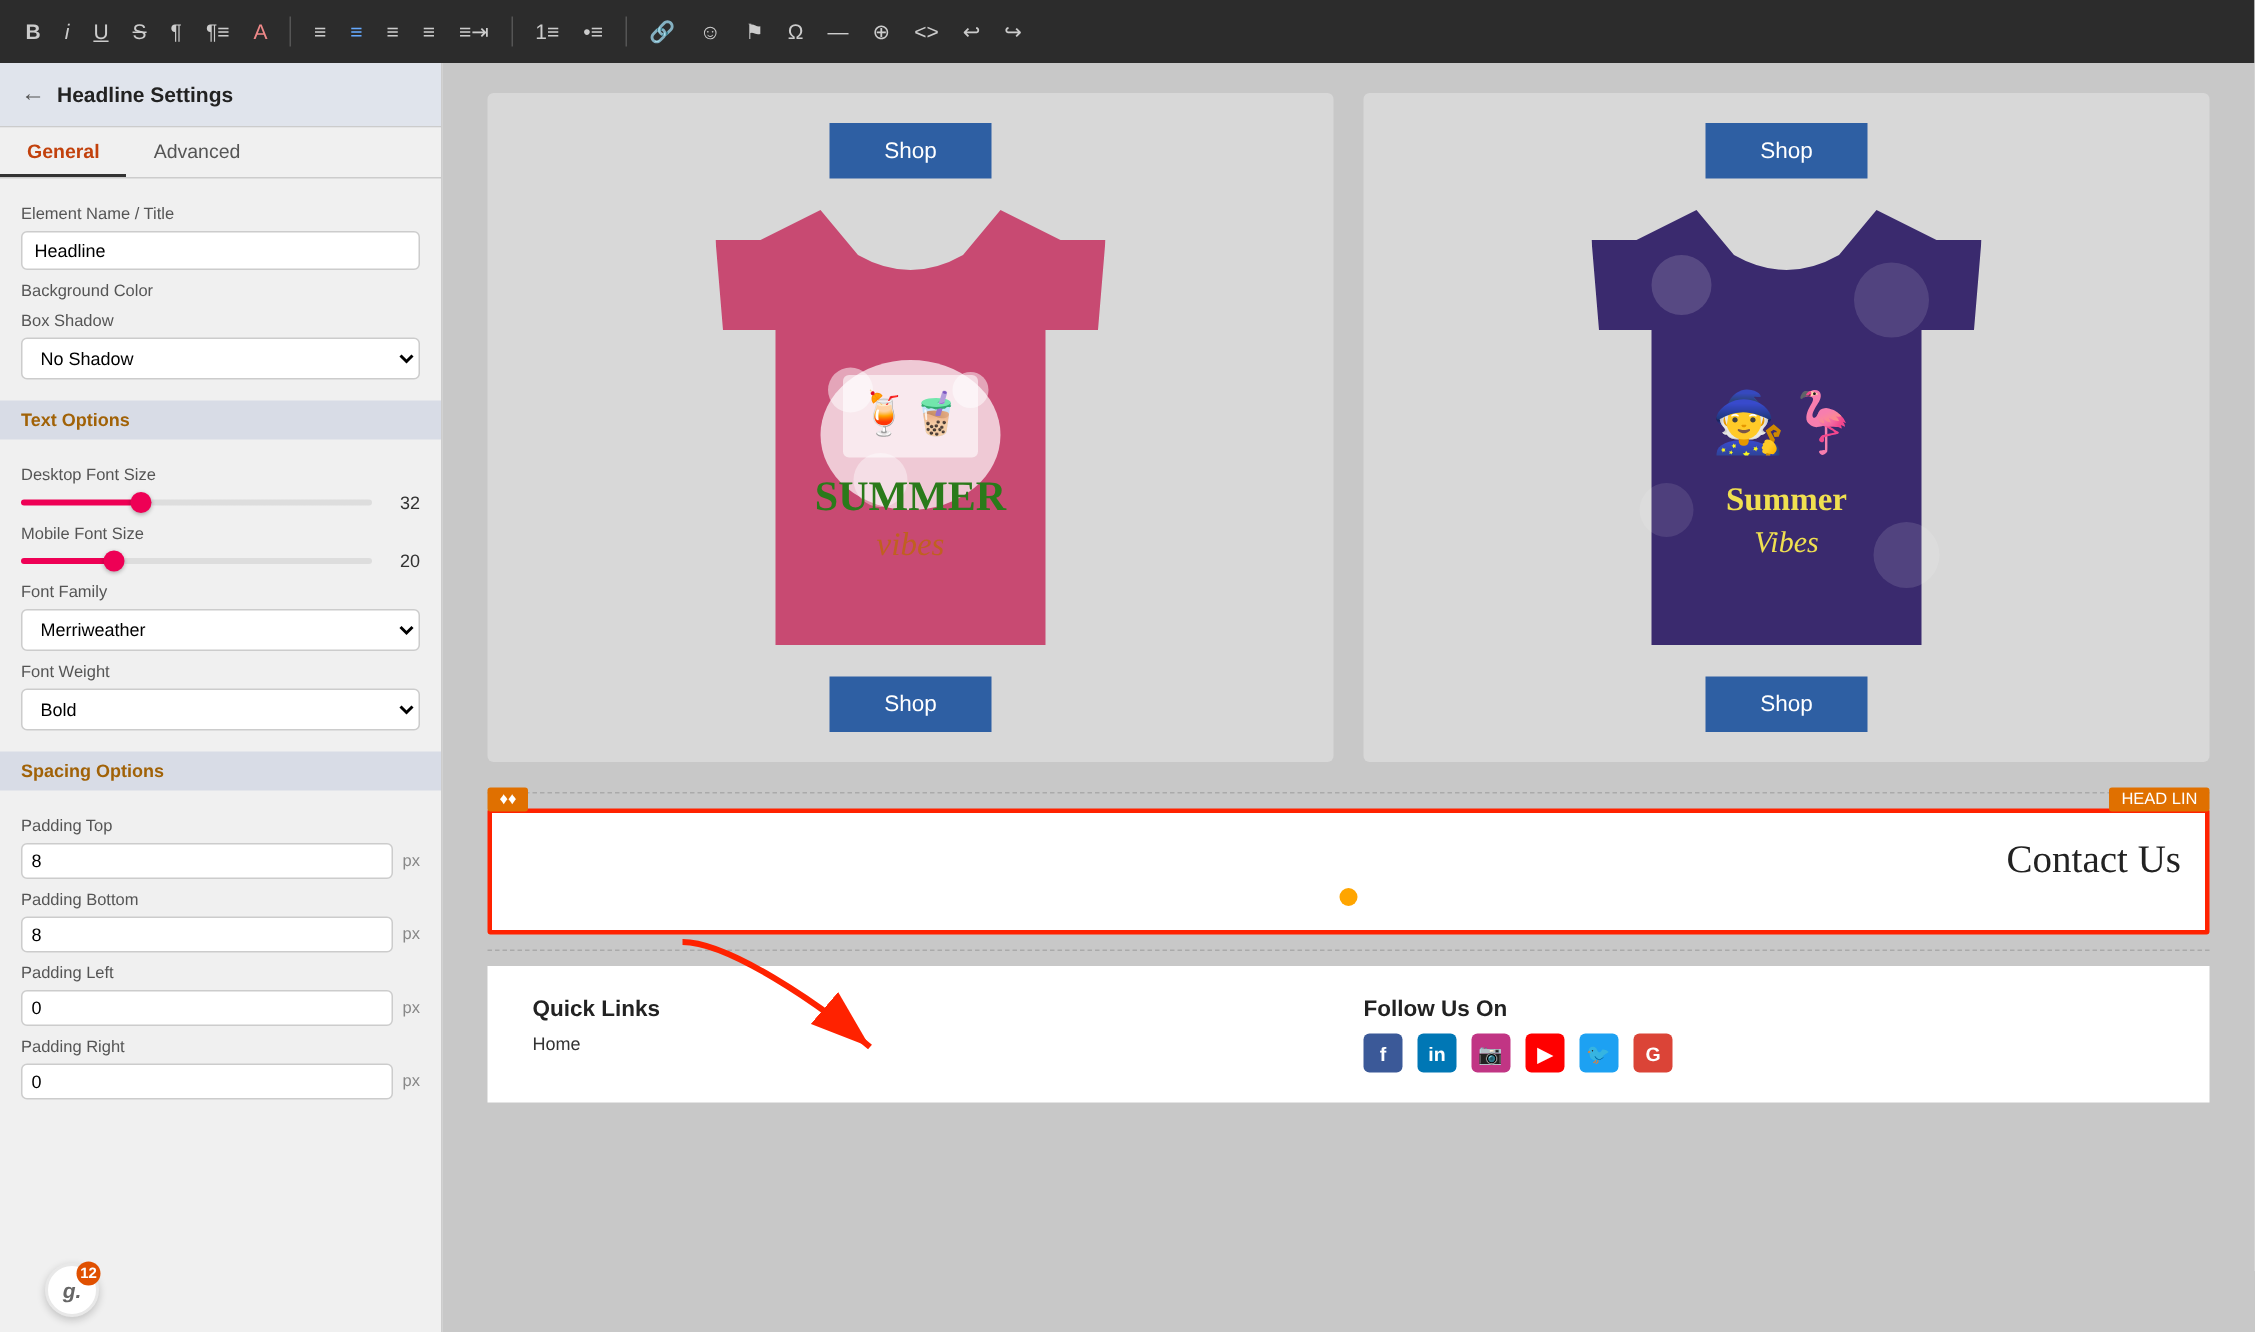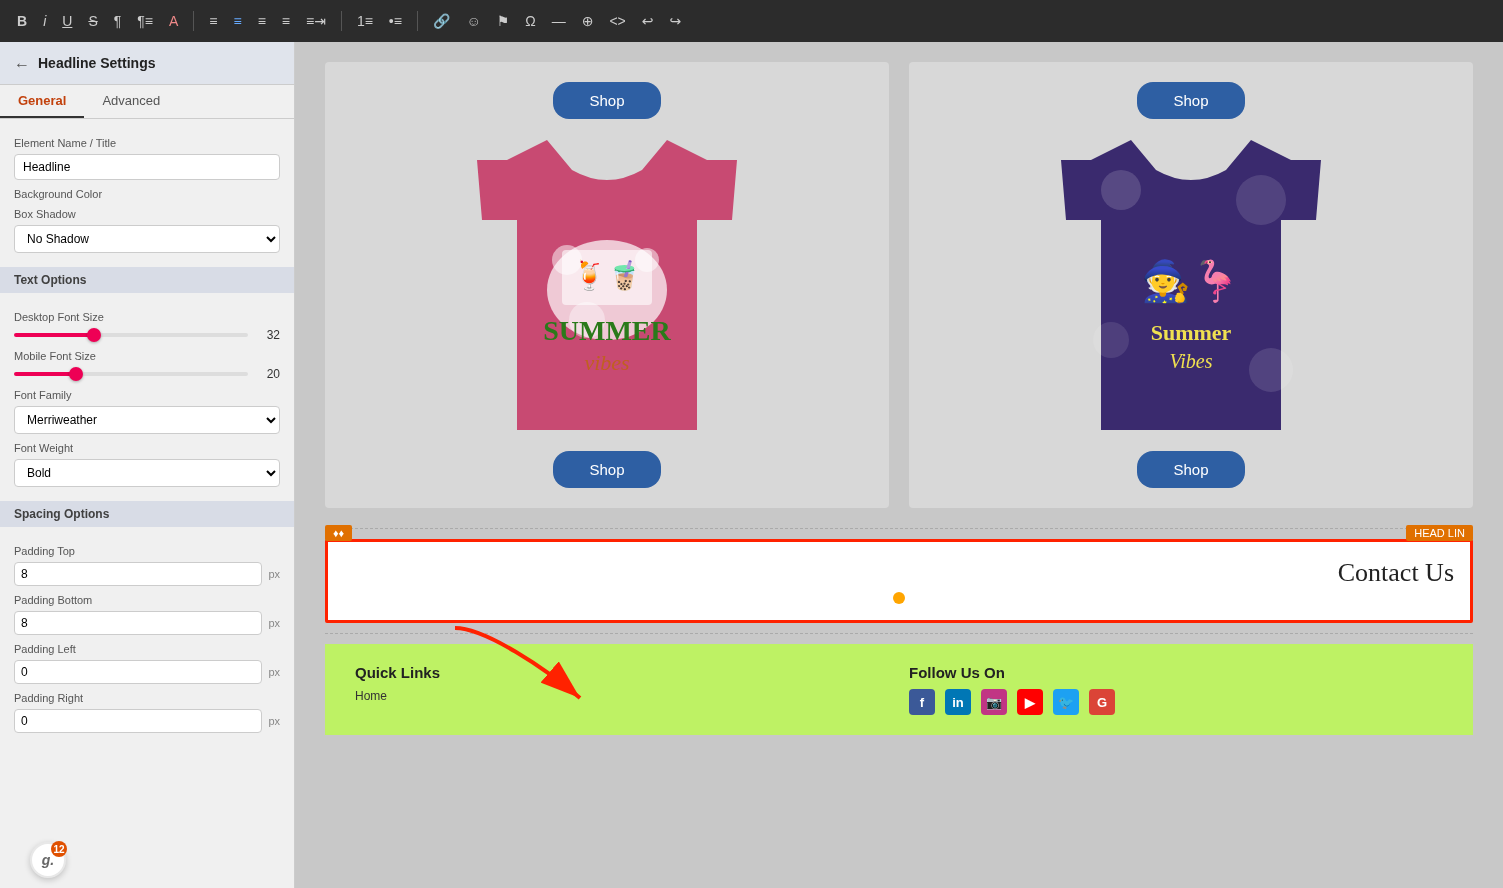--- a/index.html
+++ b/index.html
@@ -129,21 +129,21 @@
       font-size: 12px;
       background: white;
       appearance: auto;
     }
 
     .section-divider {
       background: #d8dce6;
       padding: 6px 14px;
       font-size: 12px;
       font-weight: 600;
-      color: #404040;
+      color: #a16207;
       margin-top: 4px;
     }
 
     
     .slider-row {
       display: flex;
       align-items: center;
       gap: 8px;
       margin-bottom: 2px;
     }
@@ -204,21 +204,21 @@
       padding: 20px 10px;
       gap: 16px;
       position: relative;
     }
 
     .shop-btn {
       background: #2e5fa3;
       color: white;
       border: none;
       padding: 10px 36px;
-      border-radius: 16px;
+      border-radius: 0;
       font-size: 15px;
       cursor: pointer;
       font-weight: 500;
     }
 
     
     .contact-section {
       background: white;
       border: 3px solid #ff2200;
       border-radius: 2px;
@@ -236,21 +236,21 @@
     .contact-orange-dot {
       width: 12px;
       height: 12px;
       background: orange;
       border-radius: 50%;
       margin: 4px auto 0;
     }
 
     
     .footer-area {
-      background: #bef264;
+      background: #ffffff;
       padding: 20px 30px;
       margin-top: 10px;
     }
     .footer-grid {
       display: grid;
       grid-template-columns: 1fr 1fr;
       gap: 20px;
     }
     .footer-section-title {
       font-size: 15px;

